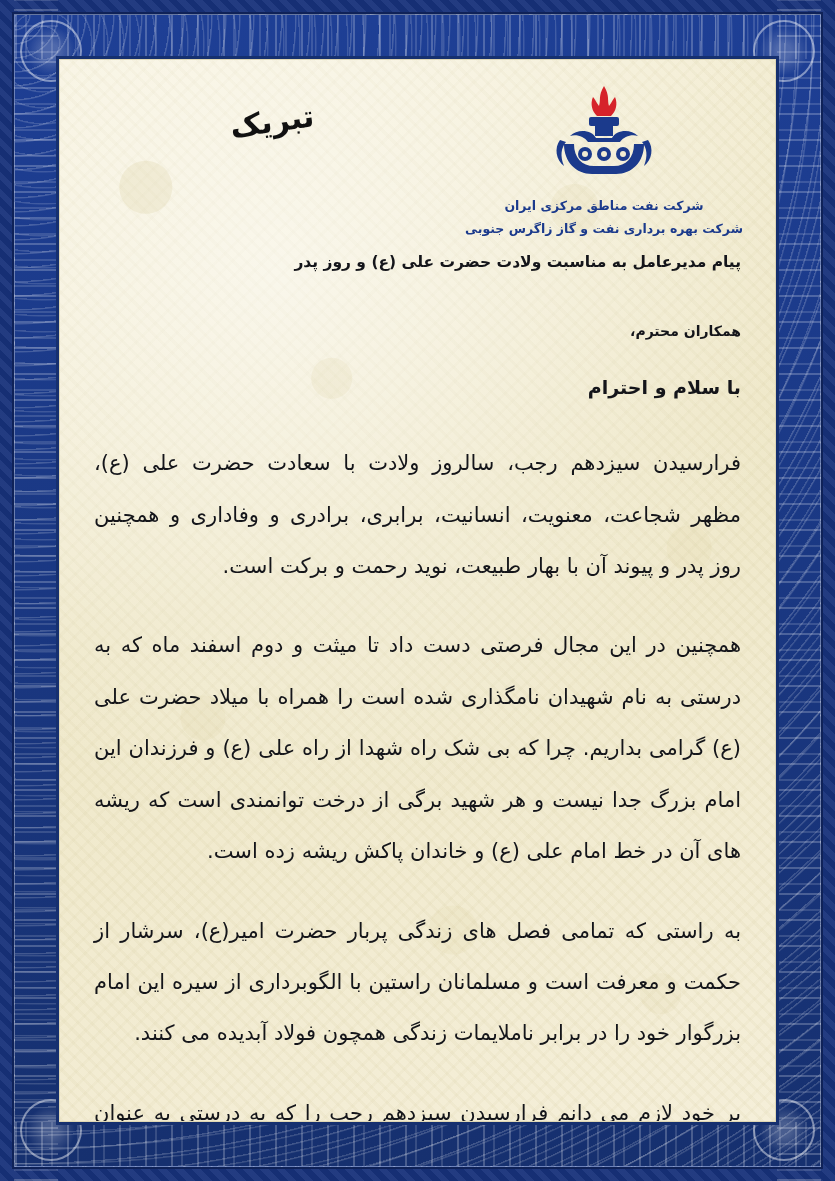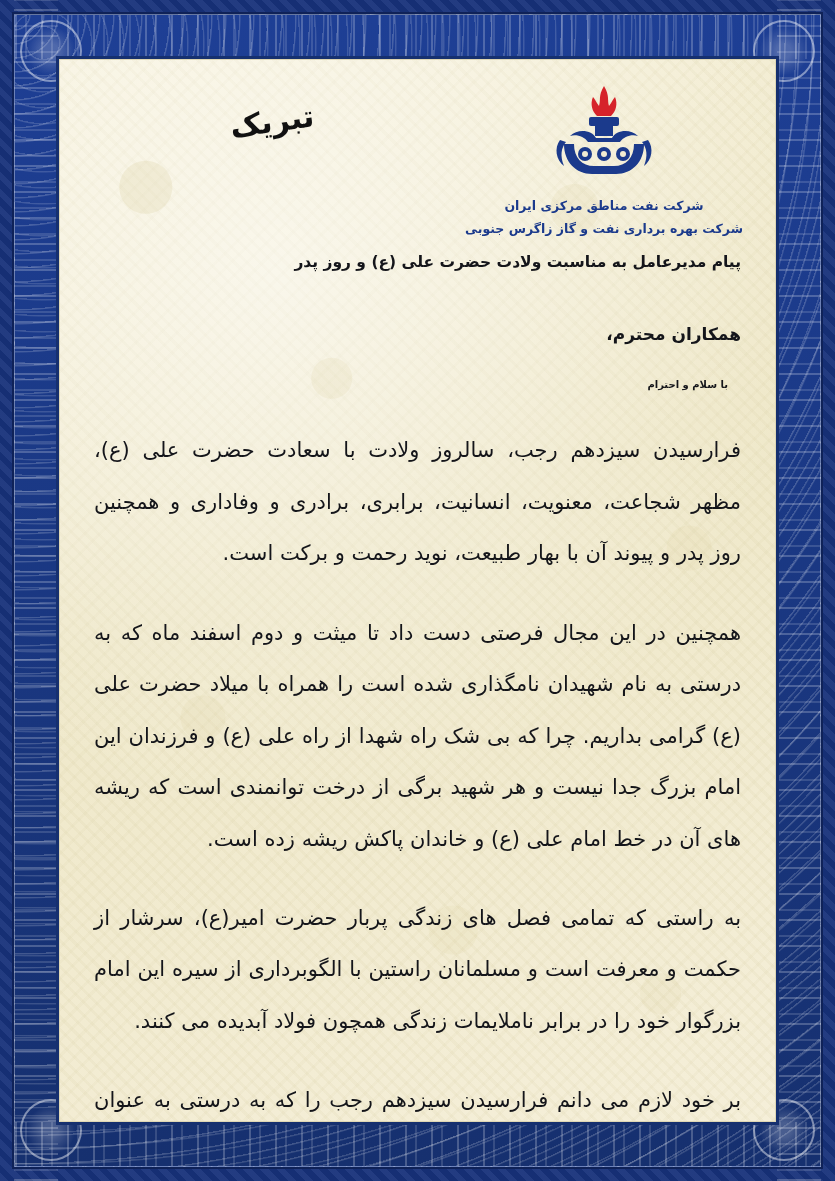--- a/index.html
+++ b/index.html
@@ -178,29 +178,29 @@
     text-align: right;
     direction: rtl;
   }
   .subject {
     font-size: 15.5px;
     line-height: 2.1;
     margin: 6px 0 38px 0;
     font-weight: 600;
   }
   .salutation {
-    font-size: 17px;
+    font-size: 14px;
     line-height: 2.1;
     margin: 0 0 22px 0;
     font-weight: 600;
   }
   .greeting {
-    font-size: 10px;
+    font-size: 19px;
     line-height: 2.1;
-    margin: 0 13px 30px 0;
+    margin: 0 0 30px 0;
     font-weight: 600;
   }
   .para {
     font-size: 21px;
     line-height: 2.45;
     margin: 0 0 28px 0;
     text-align: justify;
     text-justify: inter-word;
   }
 

